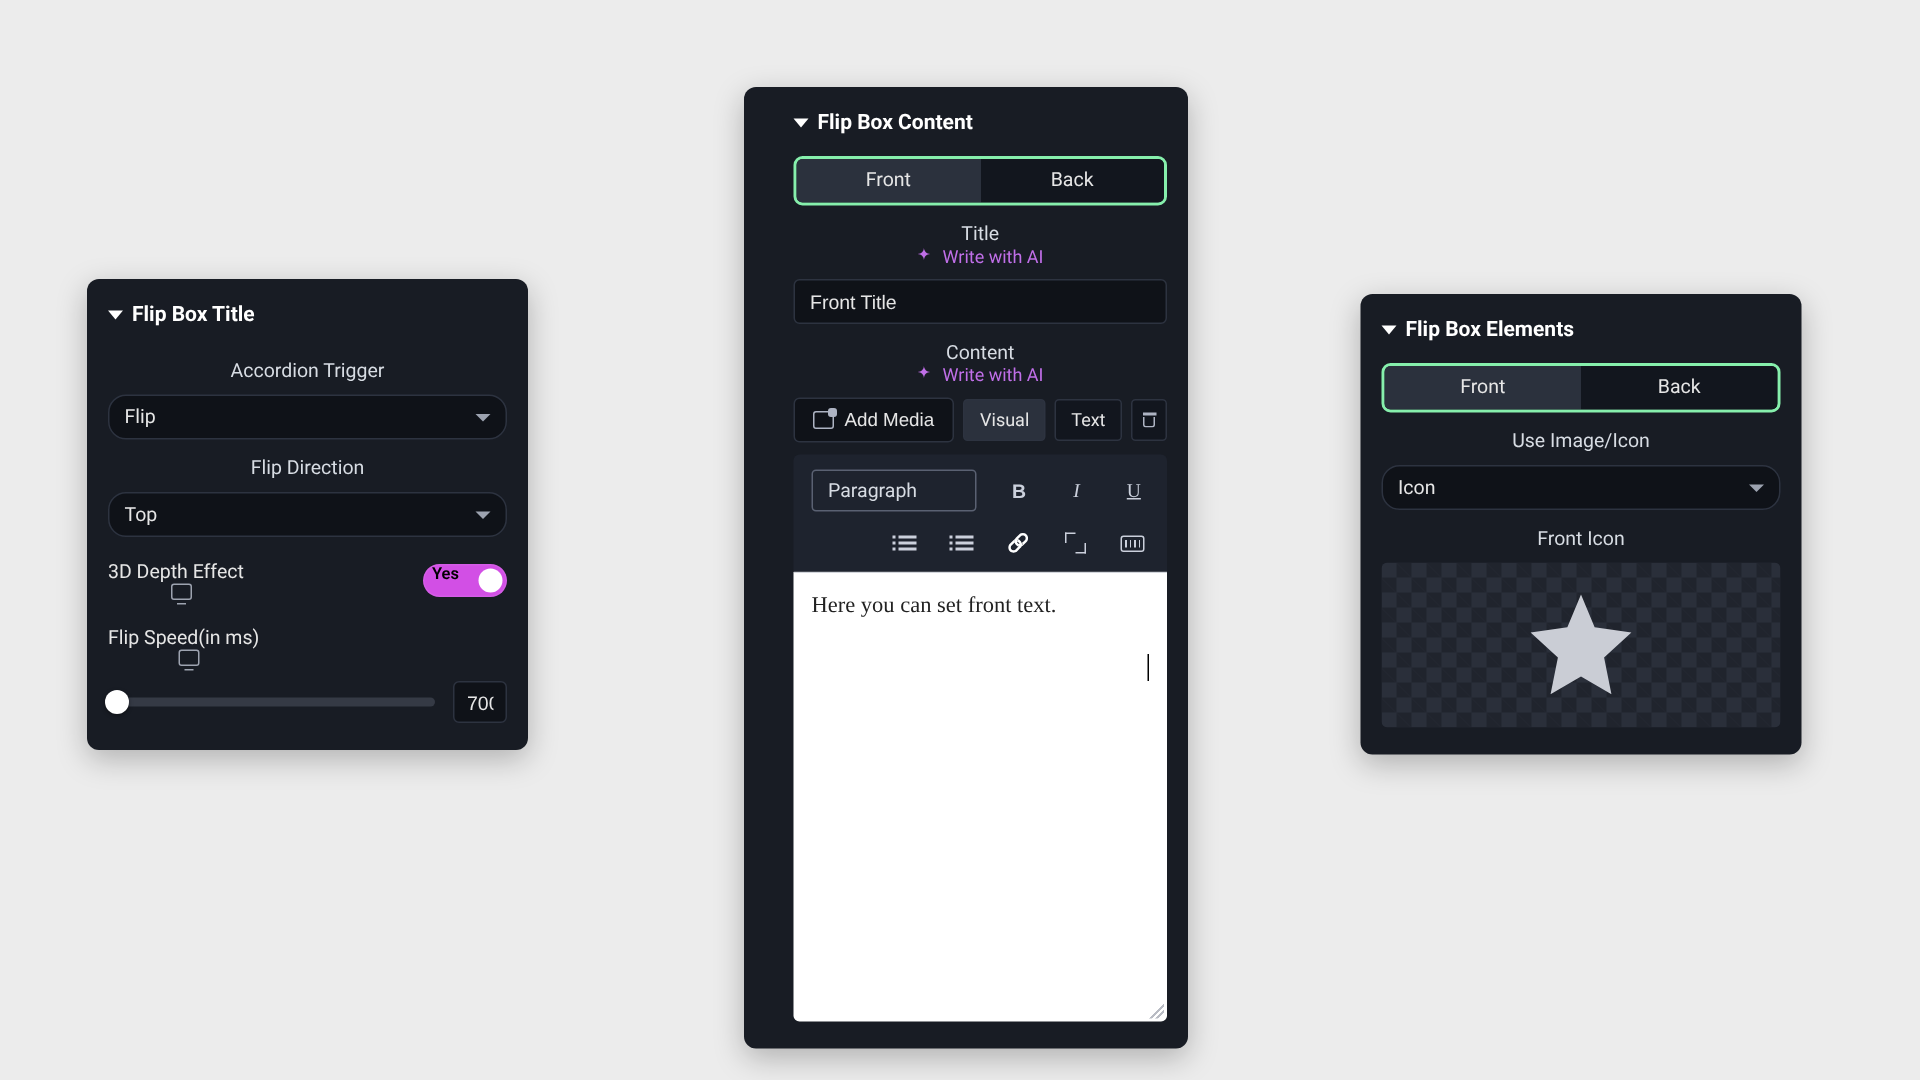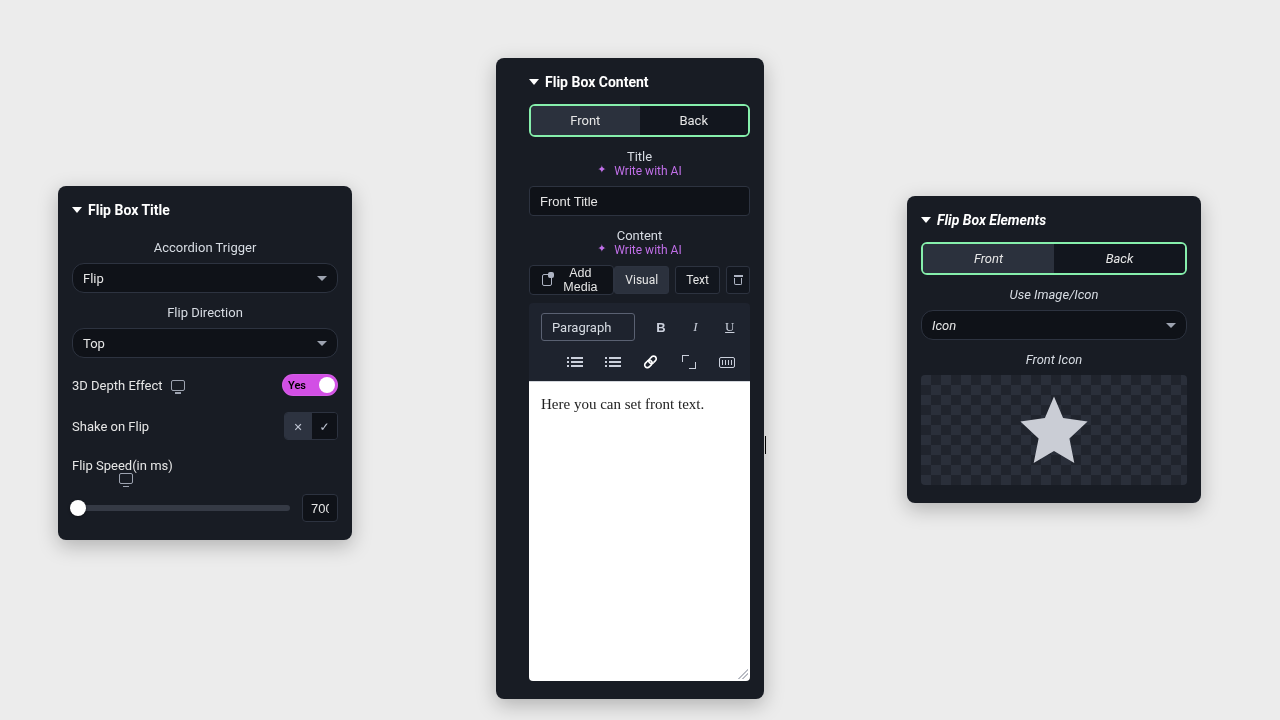--- a/index.html
+++ b/index.html
@@ -79,21 +79,21 @@
     background: #9DA3B0;
     bottom: -4px; left: 50%;
     transform: translateX(-50%);
   }
   .toggle {
     width: 56px; height: 22px;
     background: #D24FE5;
     border-radius: 999px;
     position: relative;
     display: flex;
-    align-items: center;
+    align-items: flex-start;
     padding: 0 6px;
     cursor: pointer;
     box-shadow: 0 0 0 1px rgba(255,255,255,0.08) inset;
   }
   .toggle .knob {
     width: 16px; height: 16px; background: #fff; border-radius: 50%;
     position: absolute; right: 3px; top: 3px;
   }
   .toggle .yes {
     font-size: 11px; color: #000; font-weight: 600;
@@ -363,57 +363,46 @@
     <span class="arrow"></span>
   </div>
 
   <div class="field-label">Flip Direction</div>
   <div class="select">
     <span>Top</span>
     <span class="arrow"></span>
   </div>
 
   <div class="row">
-    <div style="display:flex; align-items:center;">
+    <div style="display:flex; align-items:center;flex-direction:column;">
       <span>3D Depth Effect</span>
       <span class="monitor-icon"></span>
     </div>
     <div class="toggle">
       <span class="yes">Yes</span>
       <span class="knob"></span>
     </div>
   </div>
 
-  <div class="row">
-    <span>Shake on Flip</span>
-    <div class="btn-group">
-      <div class="btn-seg active">
-          <span class="x-icon"></span>
-        </div>
-      <div class="btn-seg">
-          <span class="check-icon"></span>
-        </div>
-    </div>
-  </div>
 
   <div class="row" style="margin-top:18px;">
     <div style="display:flex; align-items:center;flex-direction:column;">
       <span>Flip Speed(in ms)</span>
       <span class="monitor-icon"></span>
     </div>
   </div>
   <div class="slider-row">
     <div class="slider">
       <div class="thumb"></div>
     </div>
     <input class="num-input" value="700" style="">
   </div>
 </div>
 
-<div class="panel" style="left:496px; top:58px; width:268px;padding-left:33px;">
+<div class="panel" style="left:496px; top:58px; width:296px;padding-left:33px;">
   <div class="panel-header">
     <span class="caret-down"></span>
     <span>Flip Box Content</span>
   </div>
 
   <div class="tabs">
     <div class="tab active">Front</div>
     <div class="tab">Back</div>
   </div>
 
@@ -490,21 +479,21 @@
     </div>
   </div>
 
   <div class="editor-canvas">
     <span>Here you can set front text.</span>
     <span class="text-cursor" style="left:236px; top:54px;"></span>
     <div class="resize-handle"></div>
   </div>
 </div>
 
-<div class="panel" style="left:907px; top:196px; width:294px;font-style:italic;">
+<div class="panel" style="left:907px; top:196px; width:294px;">
   <div class="panel-header">
     <span class="caret-down"></span>
     <span>Flip Box Elements</span>
   </div>
 
   <div class="tabs">
     <div class="tab active">Front</div>
     <div class="tab">Back</div>
   </div>
 

